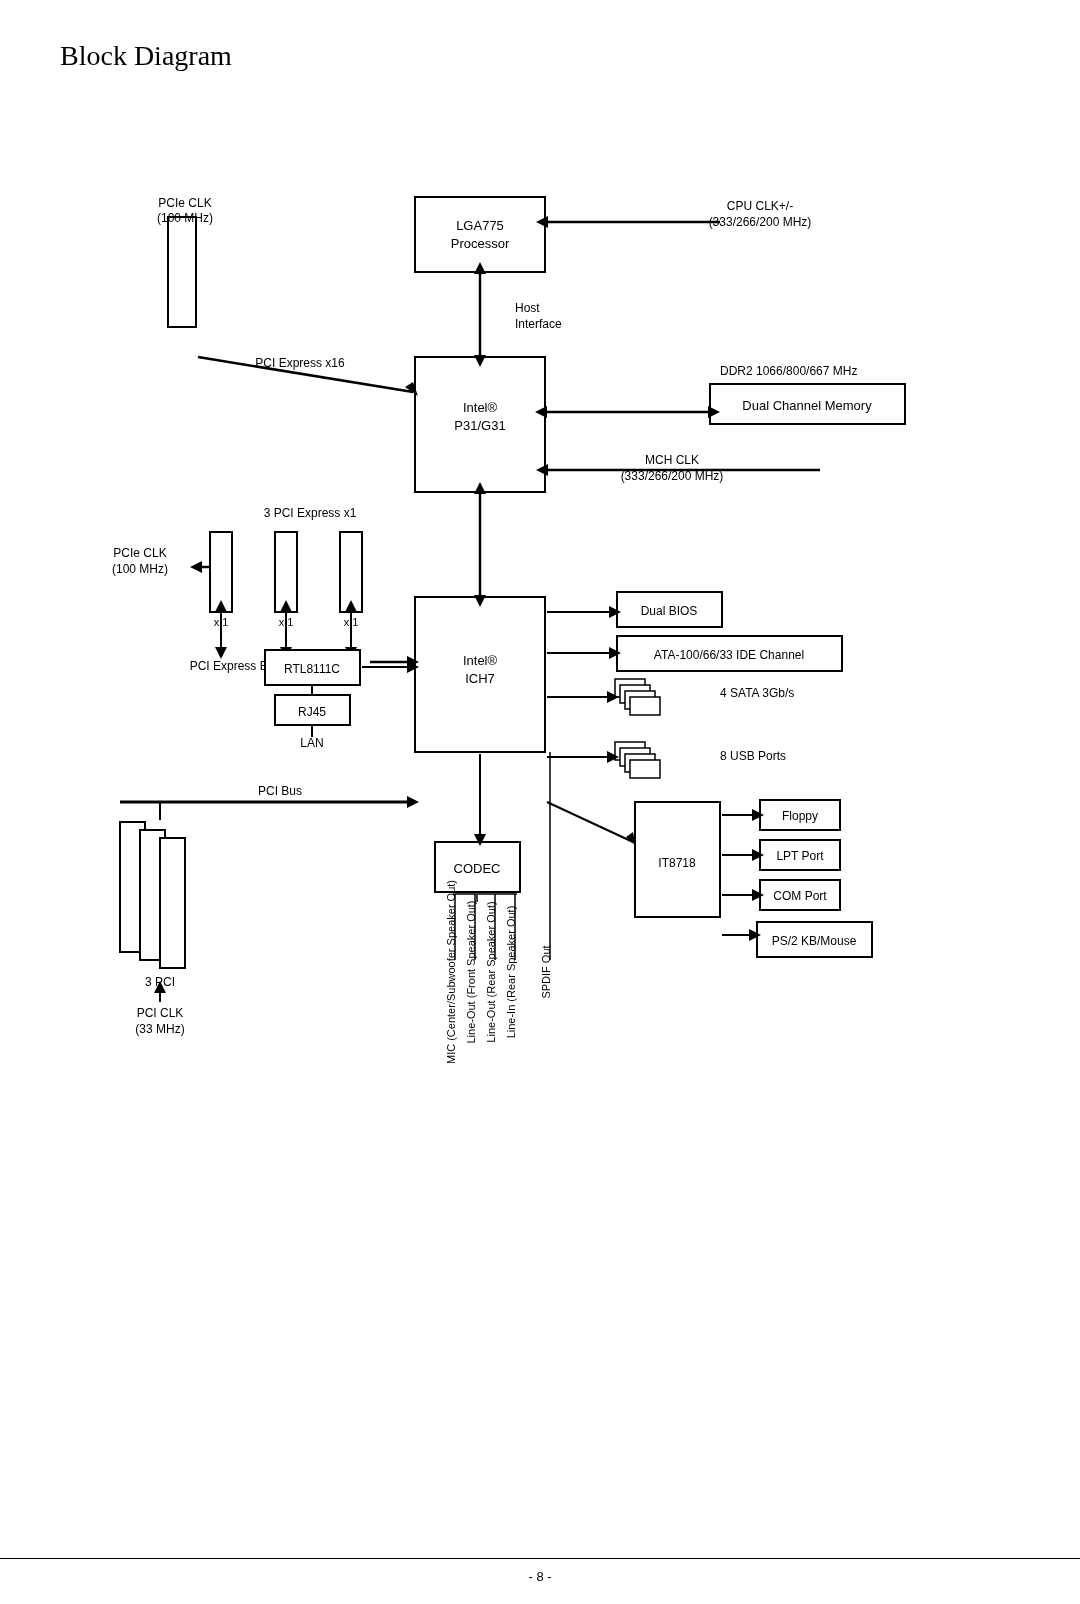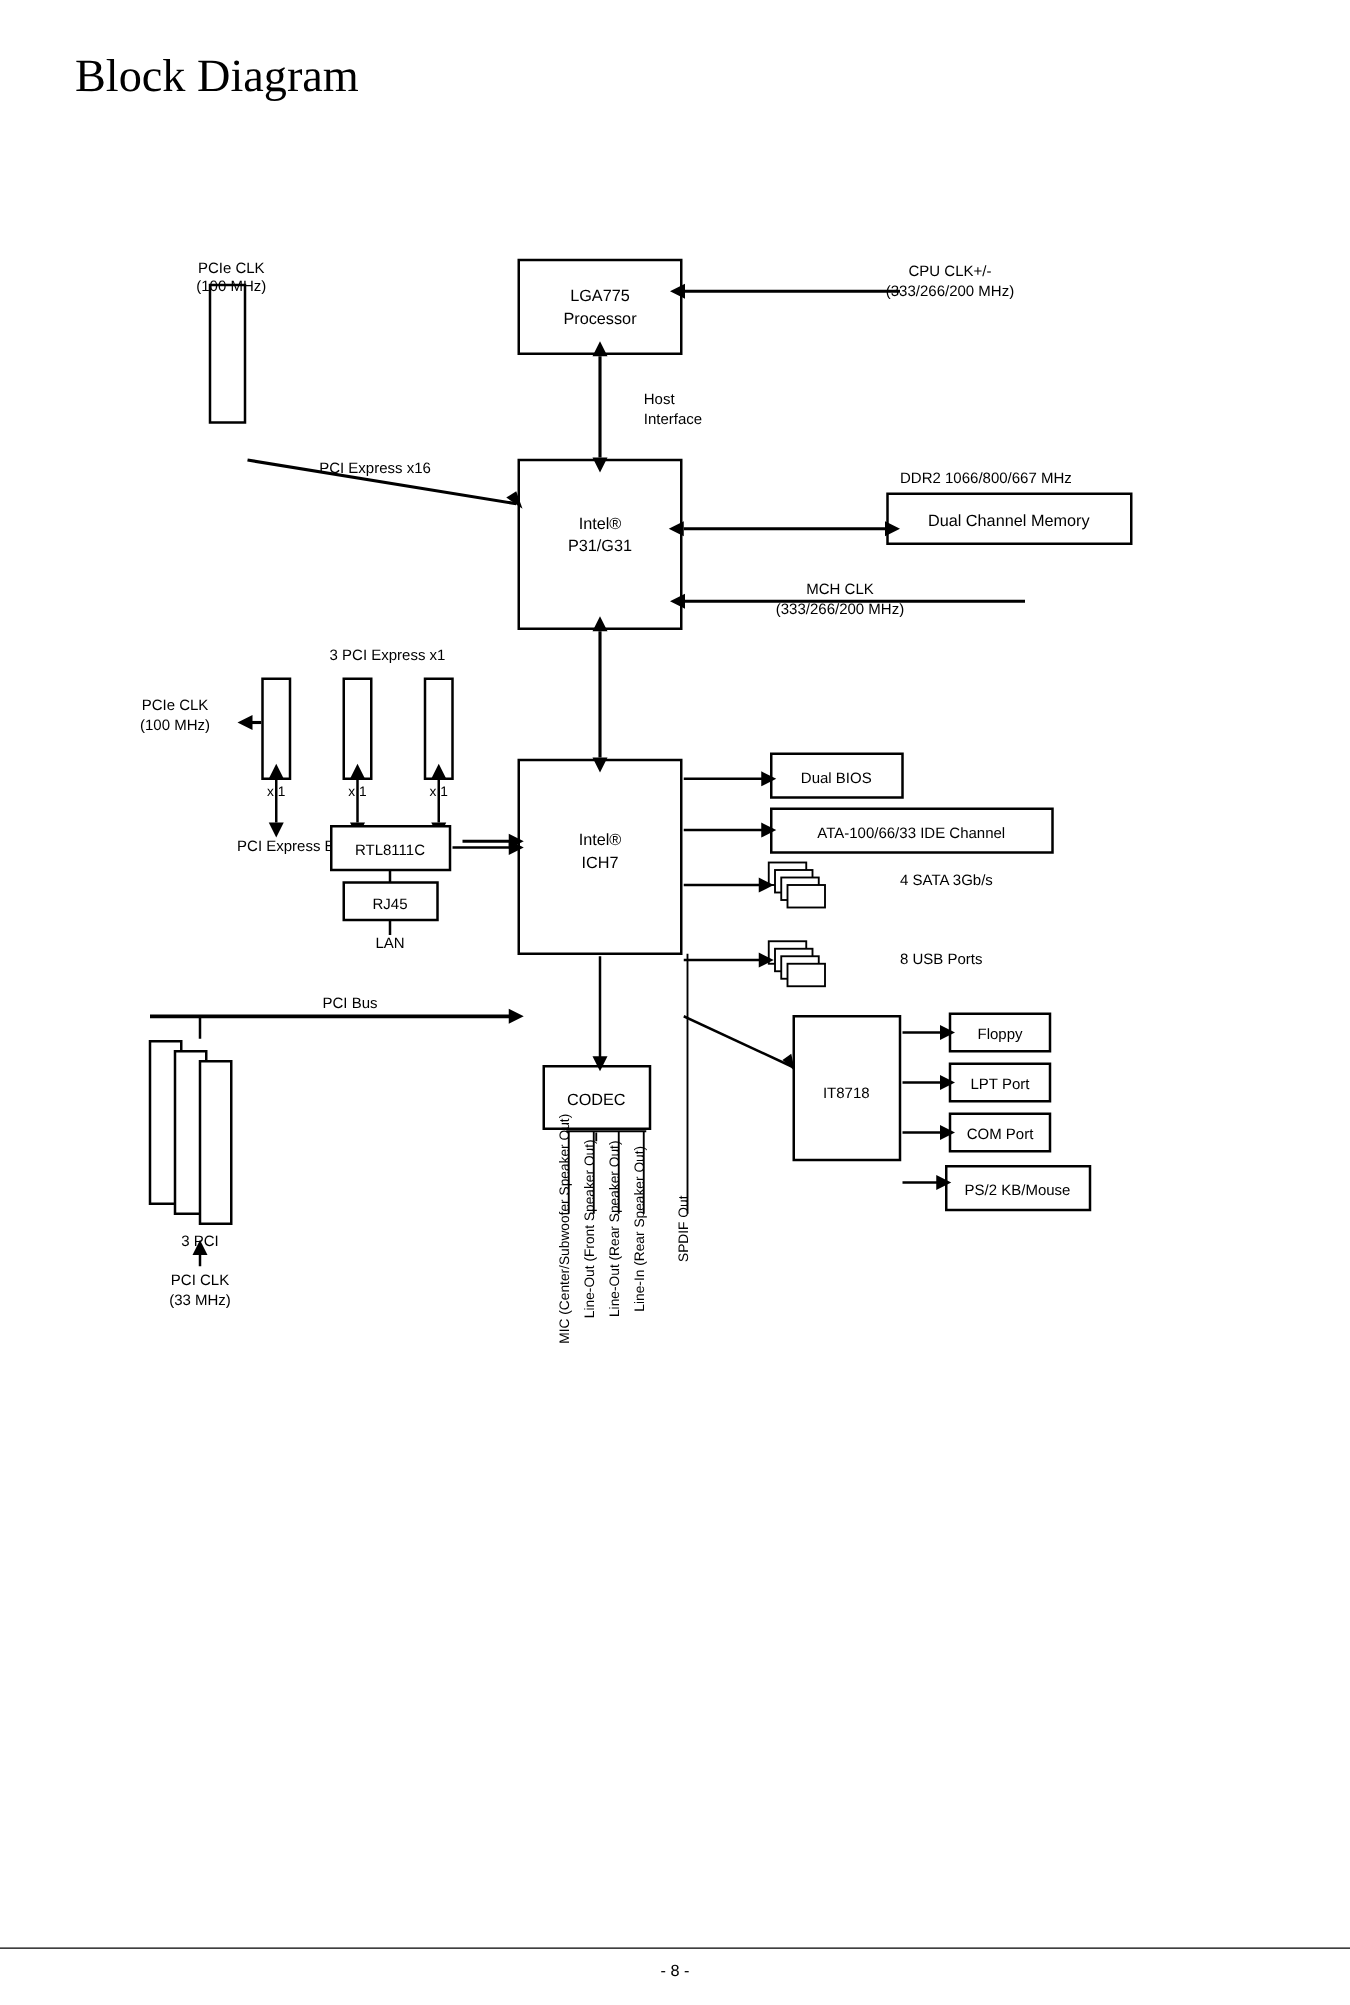--- a/index.html
+++ b/index.html
@@ -11,21 +11,21 @@
       position: relative;
       color: #000;
     }
     .page {
       width: 1080px;
       min-height: 1604px;
       padding: 40px 60px 40px 60px;
       position: relative;
     }
     h1 {
-      font-size: 37px;
+      font-size: 28px;
       font-weight: normal;
       margin-bottom: 30px;
       font-family: Georgia, serif;
     }
     .diagram-area {
       position: relative;
       width: 960px;
       height: 1430px;
       margin: 0 auto;
     }

